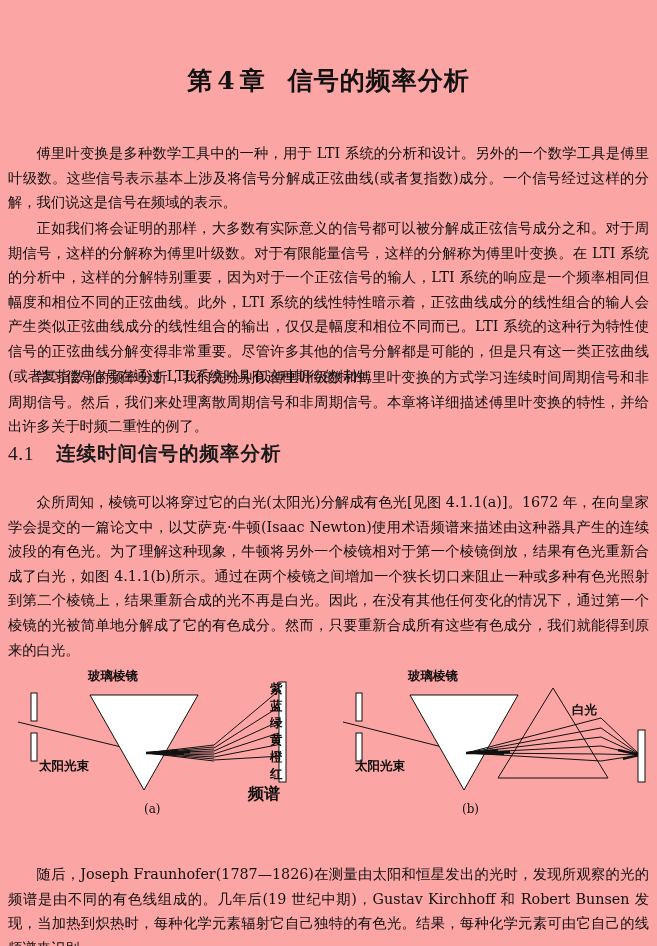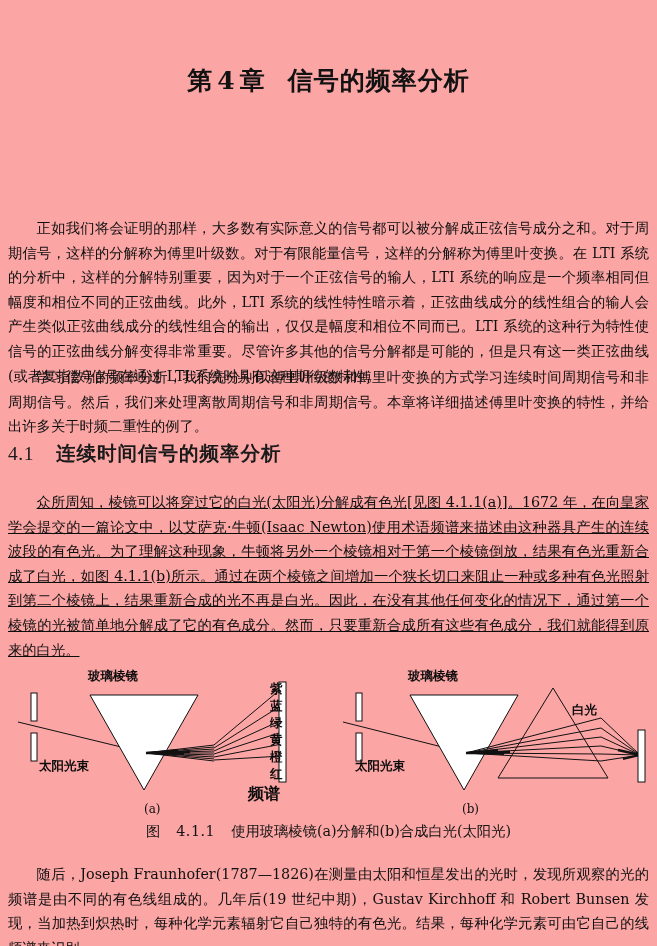--- a/index.html
+++ b/index.html
@@ -102,34 +102,37 @@
 </style>
 </head>
 <body>
 
 <div class="page">
 
   <div class="chapter-title">
     <span>第</span><span class="num">4</span><span>章</span><span class="gap"></span><span>信号的频率分析</span>
   </div>
 
+  <div class="body-block" style="top:141px;">
+    <p class="para">傅里叶变换是多种数学工具中的一种，用于 LTI 系统的分析和设计。另外的一个数学工具是傅里叶级数。这些信号表示基本上涉及将信号分解成正弦曲线(或者复指数)成分。一个信号经过这样的分解，我们说这是信号在频域的表示。</p>
+  </div>
 
   <div class="body-block" style="top:365px;">
     <p class="para">学习信号的频率分析，我们先分别以傅里叶级数和傅里叶变换的方式学习连续时间周期信号和非周期信号。然后，我们来处理离散周期信号和非周期信号。本章将详细描述傅里叶变换的特性，并给出许多关于时频二重性的例了。</p>
   </div>
 
   <div class="body-block" style="top:216px;">
     <p class="para">正如我们将会证明的那样，大多数有实际意义的信号都可以被分解成正弦信号成分之和。对于周期信号，这样的分解称为傅里叶级数。对于有限能量信号，这样的分解称为傅里叶变换。在 LTI 系统的分析中，这样的分解特别重要，因为对于一个正弦信号的输人，LTI 系统的响应是一个频率相同但幅度和相位不同的正弦曲线。此外，LTI 系统的线性特性暗示着，正弦曲线成分的线性组合的输人会产生类似正弦曲线成分的线性组合的输出，仅仅是幅度和相位不同而已。LTI 系统的这种行为特性使信号的正弦曲线分解变得非常重要。尽管许多其他的信号分解都是可能的，但是只有这一类正弦曲线(或者复指数)信号在通过 LTI 系统时具有这种期待的特性。</p>
   </div>
 
   <div class="section-head">
     <span class="sec-num">4.1</span><span class="sec-title">连续时间信号的频率分析</span>
   </div>
 
-  <div class="body-block" style="top:490px;text-decoration:underline;">
+  <div class="body-block" style="top:490px;">
     <p class="para">众所周知，棱镜可以将穿过它的白光(太阳光)分解成有色光[见图 4.1.1(a)]。1672 年，在向皇家学会提交的一篇论文中，以艾萨克·牛顿(Isaac Newton)使用术语频谱来描述由这种器具产生的连续波段的有色光。为了理解这种现象，牛顿将另外一个棱镜相对于第一个棱镜倒放，结果有色光重新合成了白光，如图 4.1.1(b)所示。通过在两个棱镜之间增加一个狭长切口来阻止一种或多种有色光照射到第二个棱镜上，结果重新合成的光不再是白光。因此，在没有其他任何变化的情况下，通过第一个棱镜的光被简单地分解成了它的有色成分。然而，只要重新合成所有这些有色成分，我们就能得到原来的白光。</p>
   </div>
 
   <div class="figure">
     <svg width="657" height="180" viewBox="0 0 657 180" xmlns="http://www.w3.org/2000/svg">
       <g stroke="#111" fill="none" stroke-width="1">
 
         <rect x="13" y="33" width="6" height="28" fill="#fff" stroke="#111"></rect>
         <rect x="13" y="73" width="6" height="28" fill="#fff" stroke="#111"></rect>
 
@@ -212,21 +215,18 @@
 
     <div style="position:absolute; left:408px; top:8px; font-size:12.5px; font-weight:bold; font-family:'DejaVu Sans','Liberation Sans',sans-serif;">玻璃棱镜</div>
 
     <div style="position:absolute; left:355px; top:98px; font-size:12.5px; font-weight:bold; font-family:'DejaVu Sans','Liberation Sans',sans-serif;">太阳光束</div>
 
     <div style="position:absolute; left:572px; top:42px; font-size:12.5px; font-weight:bold; font-family:Liberation Sans, sans-serif;">白光</div>
 
     <div style="position:absolute; left:462px; top:142px; font-size:12px; font-family:'DejaVu Serif','Liberation Serif',serif;">(b)</div>
   </div>
 
-  <div class="fig-caption">
-    <span>图</span><span class="cap-gap"></span><span class="cap-num">4.1.1</span><span class="cap-gap"></span><span>使用玻璃棱镜(a)分解和(b)合成白光(太阳光)</span>
-  </div>
 
   <div class="body-block" style="top:862px;">
     <p class="para">随后，Joseph Fraunhofer(1787—1826)在测量由太阳和恒星发出的光时，发现所观察的光的频谱是由不同的有色线组成的。几年后(19 世纪中期)，Gustav Kirchhoff 和 Robert Bunsen 发现，当加热到炽热时，每种化学元素辐射它自己独特的有色光。结果，每种化学元素可由它自己的线频谱来识别。</p>
   </div>
 
 </div>
 
 </body></html>

